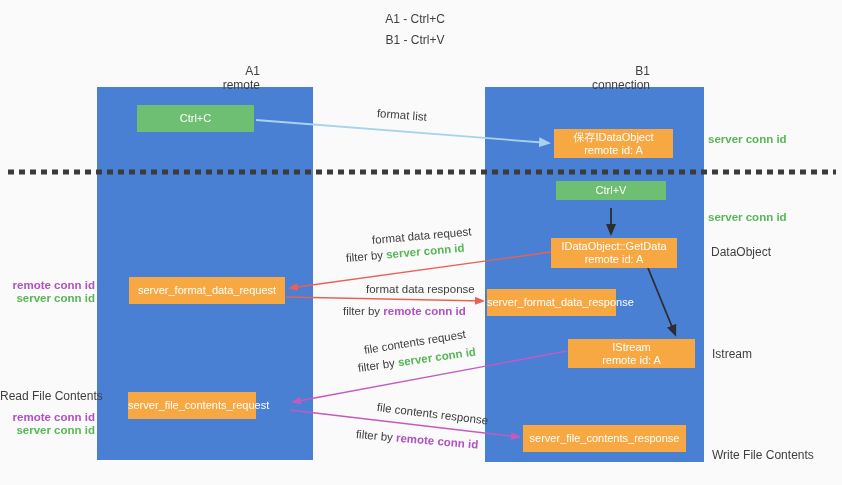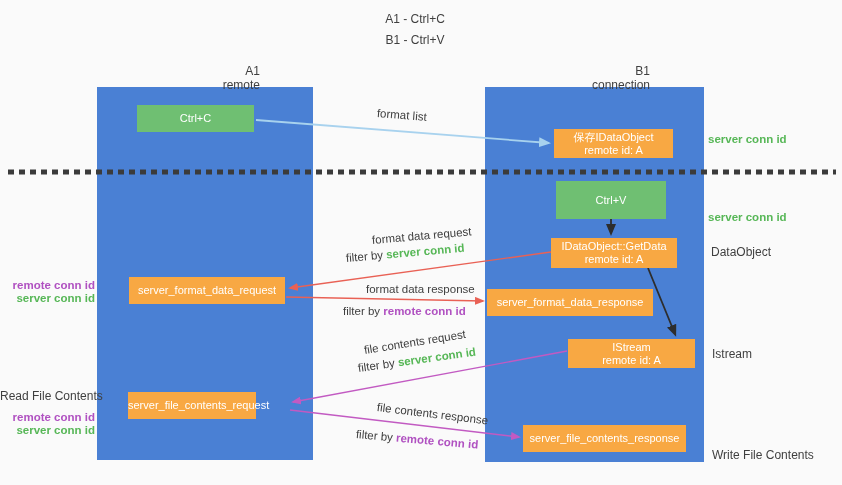--- a/index.html
+++ b/index.html
@@ -103,34 +103,34 @@
 
   <div class="abs node node-green" style="left:137px;top:105px;width:117px;height:27px;">
     <span>Ctrl+C</span>
   </div>
 
   <div class="abs node node-orange" style="left:554px;top:129px;width:119px;height:29px;">
     <span>保存IDataObject</span>
     <span>remote id: A</span>
   </div>
 
-  <div class="abs node node-green" style="left:556px;top:181px;width:110px;height:38px;">
+  <div class="abs node node-green" style="left:556px;top:181px;width:110px;height:19px;">
     <span>Ctrl+V</span>
   </div>
 
   <div class="abs node node-orange" style="left:551px;top:238px;width:126px;height:30px;">
     <span>IDataObject::GetData</span>
     <span>remote id: A</span>
   </div>
 
   <div class="abs node node-orange" style="left:129px;top:277px;width:156px;height:27px;">
     <span>server_format_data_request</span>
   </div>
 
-  <div class="abs node node-orange" style="left:487px;top:289px;width:166px;height:27px;">
+  <div class="abs node node-orange" style="left:487px;top:289px;width:129px;height:27px;">
     <span>server_format_data_response</span>
   </div>
 
   <div class="abs node node-orange" style="left:568px;top:339px;width:127px;height:29px;">
     <span>IStream</span>
     <span>remote id: A</span>
   </div>
 
   <div class="abs node node-orange" style="left:128px;top:392px;width:128px;height:27px;">
     <span>server_file_contents_request</span>

